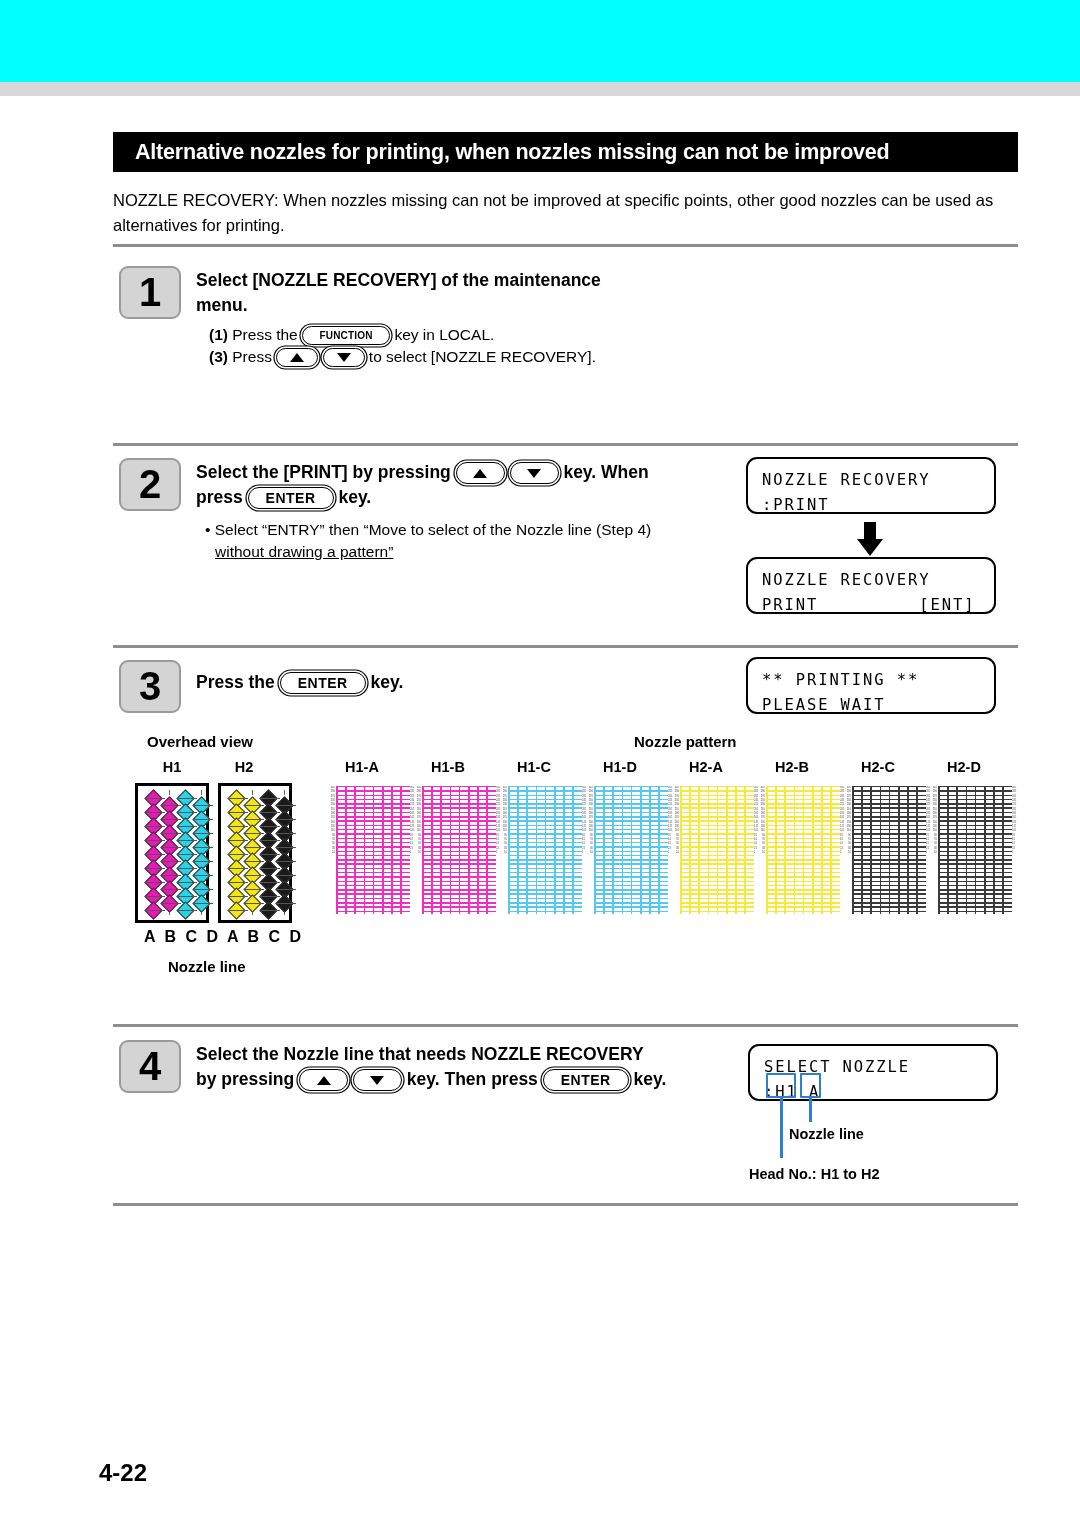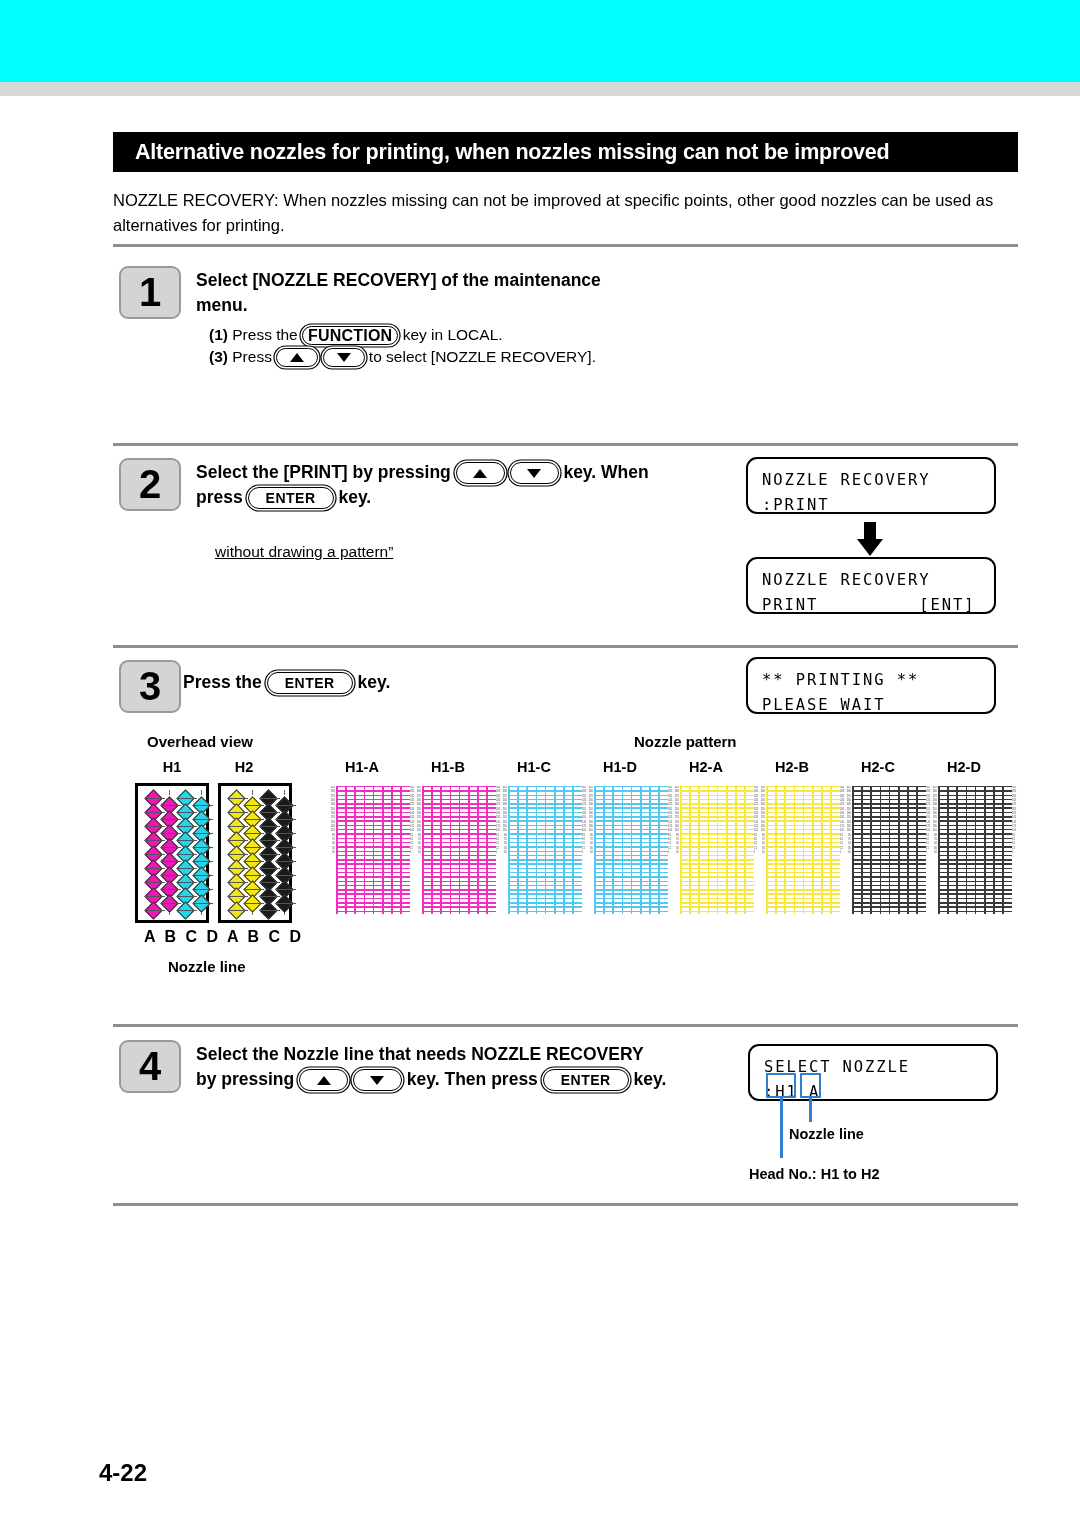--- a/index.html
+++ b/index.html
@@ -120,21 +120,21 @@
     font-size: 12.5px; letter-spacing: 0.4px;
     padding: 0 6px;
   }
   .key-enter-lg {
     min-width: 86px; height: 22px;
     font-size: 14px; letter-spacing: 0.5px;
     padding: 0 7px;
   }
   .key-func {
     min-width: 88px; height: 19px;
-    font-size: 16px; letter-spacing: 0.2px;
+    font-size: 10px; letter-spacing: 0.2px;
     padding: 0 5px;
   }
   .key-arrow {
     width: 42px; height: 19px;
     padding: 0;
   }
   .key-arrow-lg {
     width: 49px; height: 22px;
     padding: 0;
   }
@@ -330,21 +330,21 @@
     <span class="key key-arrow-lg">
         <i class="tri-dn"></i>
       </span>
     <span>key.   When</span><br>
     <span>press</span>
     <span class="key key-enter-lg">ENTER</span>
     <span>key.</span>
   </div>
 
   <div style="position:absolute; left:205px; top:423px; width:545px; font-size:15.5px; line-height:22px; color:#000;">
-    <br>
+    <span>• Select “ENTRY” then “Move  to  select  of  the  Nozzle  line  (Step  4)</span><br>
     <span style="display:inline-block; padding-left:10px;text-decoration:underline;">without drawing a pattern”</span>
   </div>
 
   <div class="lcd" style="left:746px; top:361px; width:250px; height:57px;">
     <div class="l">NOZZLE RECOVERY</div>
     <div class="l">:PRINT</div>
   </div>
 
   <div class="arrow-down" style="left:857px; top:426px;">
     <span class="shaft"></span>
@@ -352,21 +352,21 @@
   </div>
 
   <div class="lcd" style="left:746px; top:461px; width:250px; height:57px;">
     <div class="l">NOZZLE RECOVERY</div>
     <div class="l">PRINT         [ENT]</div>
   </div>
 
   <div class="rule" style="top:549px;"></div>
 
   <div class="step-badge" style="left:119px; top:564px;">3</div>
-  <div class="step-head" style="left:183px; top:574px;">
+  <div class="step-head" style="left:196px; top:574px;">
     <span>Press the</span>
     <span class="key key-enter-lg">ENTER</span>
     <span>key.</span>
   </div>
 
   <div class="lcd lcd-center" style="left:746px; top:561px; width:250px; height:57px;">
     <div class="l">** PRINTING **</div>
     <div class="l">PLEASE WAIT</div>
   </div>
 

